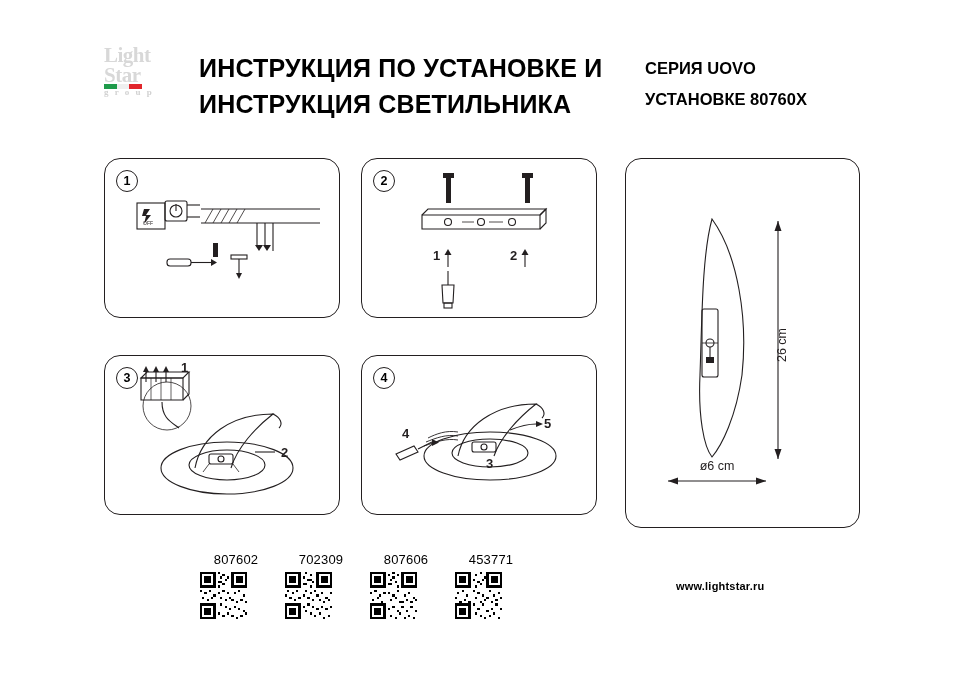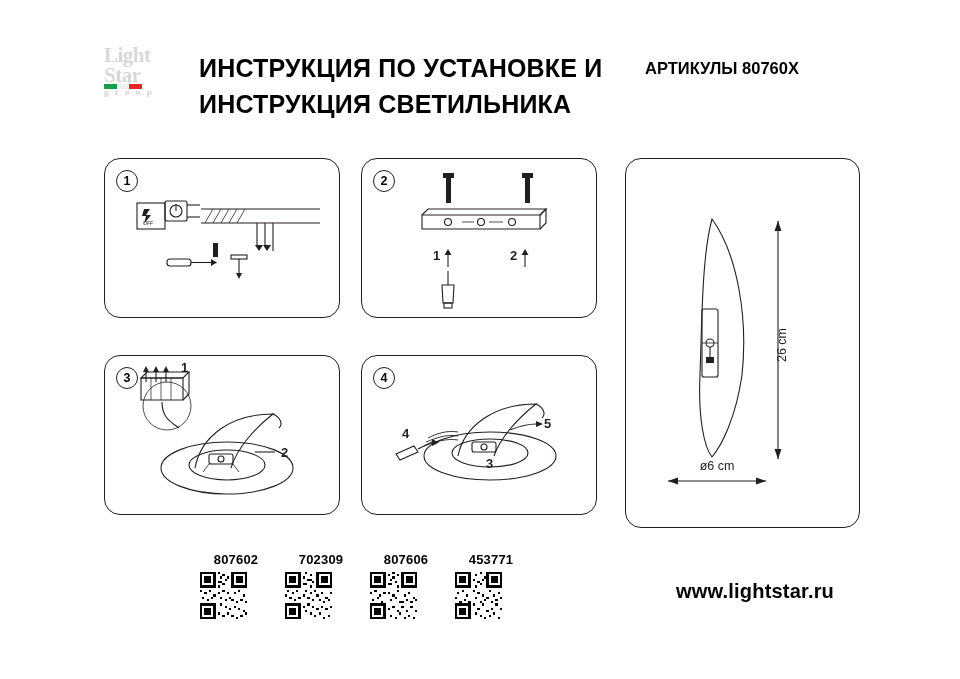--- a/index.html
+++ b/index.html
@@ -96,34 +96,34 @@
   
   .codes {
     position: absolute;
     left: 200px; top: 552px;
     width: 330px;
     height: 80px;
   }
   .code-item { position: absolute; width: 72px; }
   .code-label {
     font-size: 13px;
-    font-weight: bold;
+    font-weight: normal;
     text-align: center;
     margin-bottom: 5px;
     letter-spacing: 0.2px;
   }
   .qr {
     width: 47px; height: 47px;
     margin: 0 auto;
     background-color:#fff;
   }
   .site {
     position: absolute;
     left: 676px; top: 580px;
-    font-size: 20px;
+    font-size: 11px;
     font-weight: bold;
     letter-spacing: 0.2px;
   }
 </style>
 </head>
 <body>
 
 <div class="page">
 
   <div class="logo">
@@ -136,21 +136,22 @@
       </div>
     <div class="logo-text logo-l3">g r o u p</div>
   </div>
 
   <div class="title">
     <div>ИНСТРУКЦИЯ ПО УСТАНОВКЕ И</div>
     <div>ИНСТРУКЦИЯ СВЕТИЛЬНИКА</div>
   </div>
 
   <div class="series">
-    <div class="row2">АРТИКУЛЫ 80760X</div>
+    <div>СЕРИЯ UOVO</div>
+    <div class="row2">УСТАНОВКЕ 80760X</div>
   </div>
 
   <div class="panel" id="panel-1">
     <div class="step-num">1</div>
     <svg class="svgwrap" viewBox="0 0 234 158">
       <g stroke="#231f20" fill="none" stroke-width="1.1">
 
         <rect x="32" y="44" width="28" height="26"></rect>
         <path d="M39 50 l6 0 -4 6 5 0 -7 9 2 -8 -4 0 z" fill="#231f20" stroke="none"></path>
         <text x="38" y="66" font-size="5" font-family="Liberation Sans, sans-serif" fill="#231f20" stroke="none">OFF</text>

